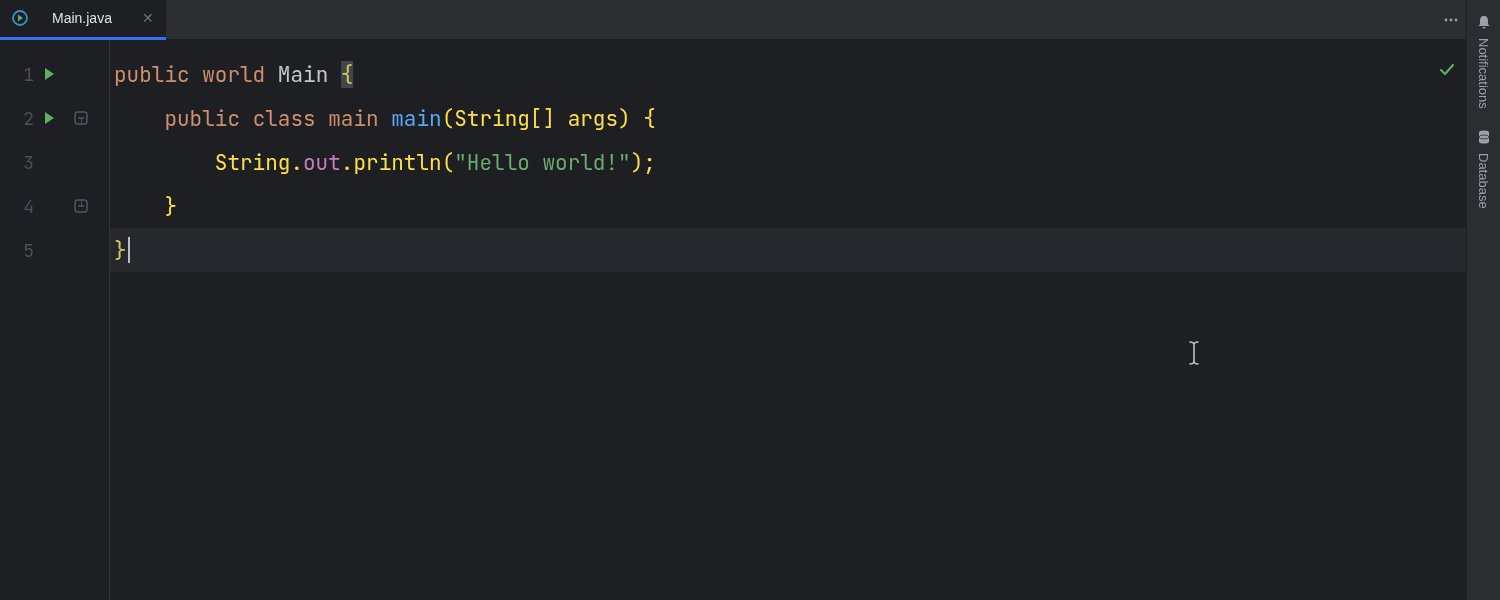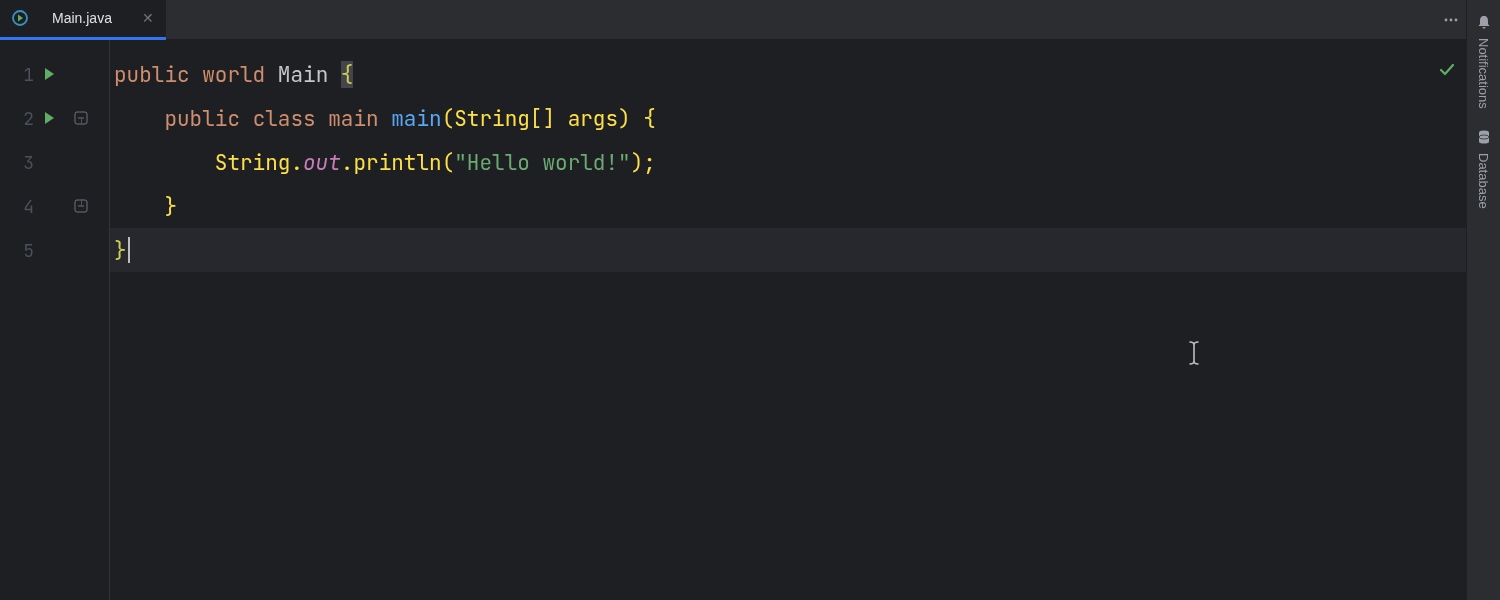--- a/index.html
+++ b/index.html
@@ -125,21 +125,21 @@
     white-space: pre;
     padding-left: 4px;
   }
   .code-line.current {
     background: #26282e;
   }
   .kw { color: #cf8e6d; }
   .cls { color: #c6c6c6; }
   .mth { color: #56a8f5; }
   .str { color: #6aab73; }
-  .fld { color: #c77dbb; font-style: italic; }
+  .fld { color: #c77dbb; }
   .txt { color: #fde047; }
   .brace-hl { background: #43454a; color: #cece57; }
   .brace-y { color: #cece57; }
   .caret {
     display: inline-block;
     width: 2px;
     height: 26px;
     background: #bcbec4;
     vertical-align: middle;
     margin-left: 1px;

